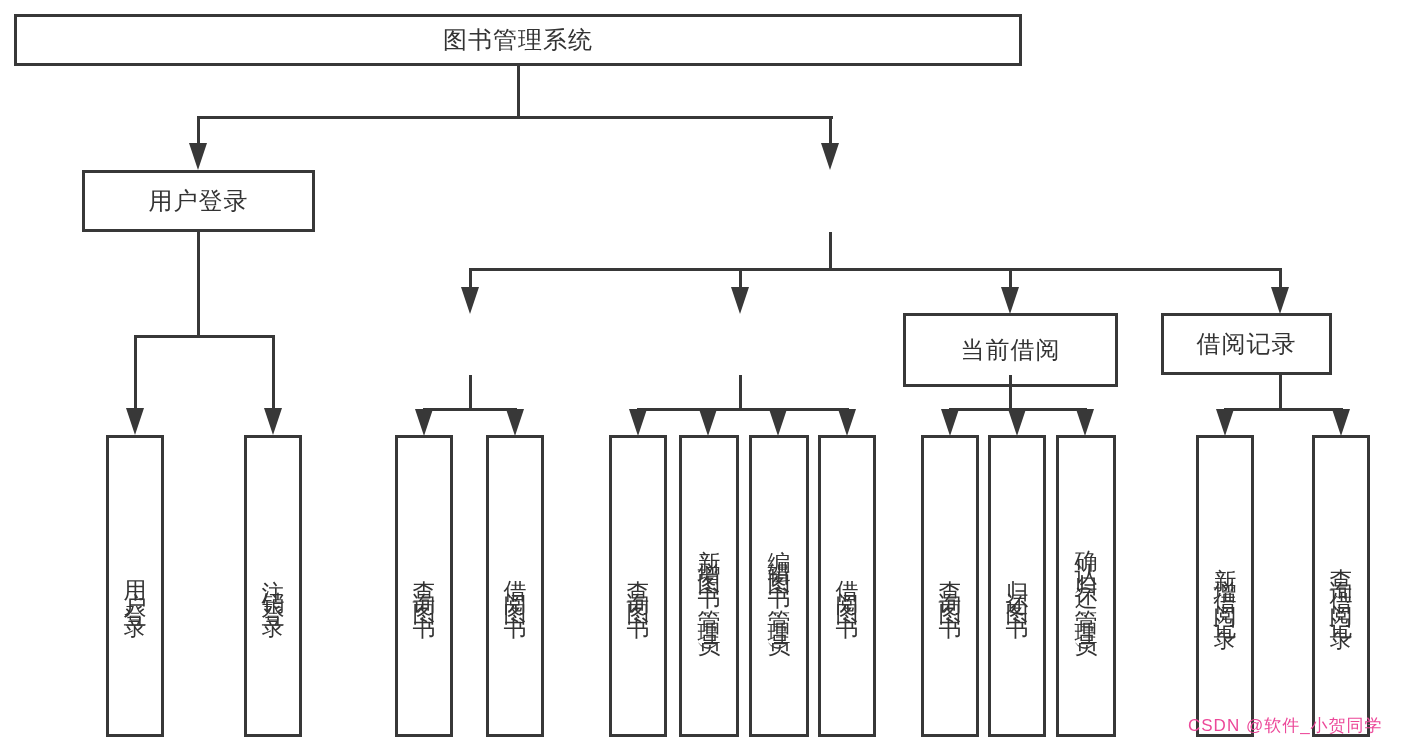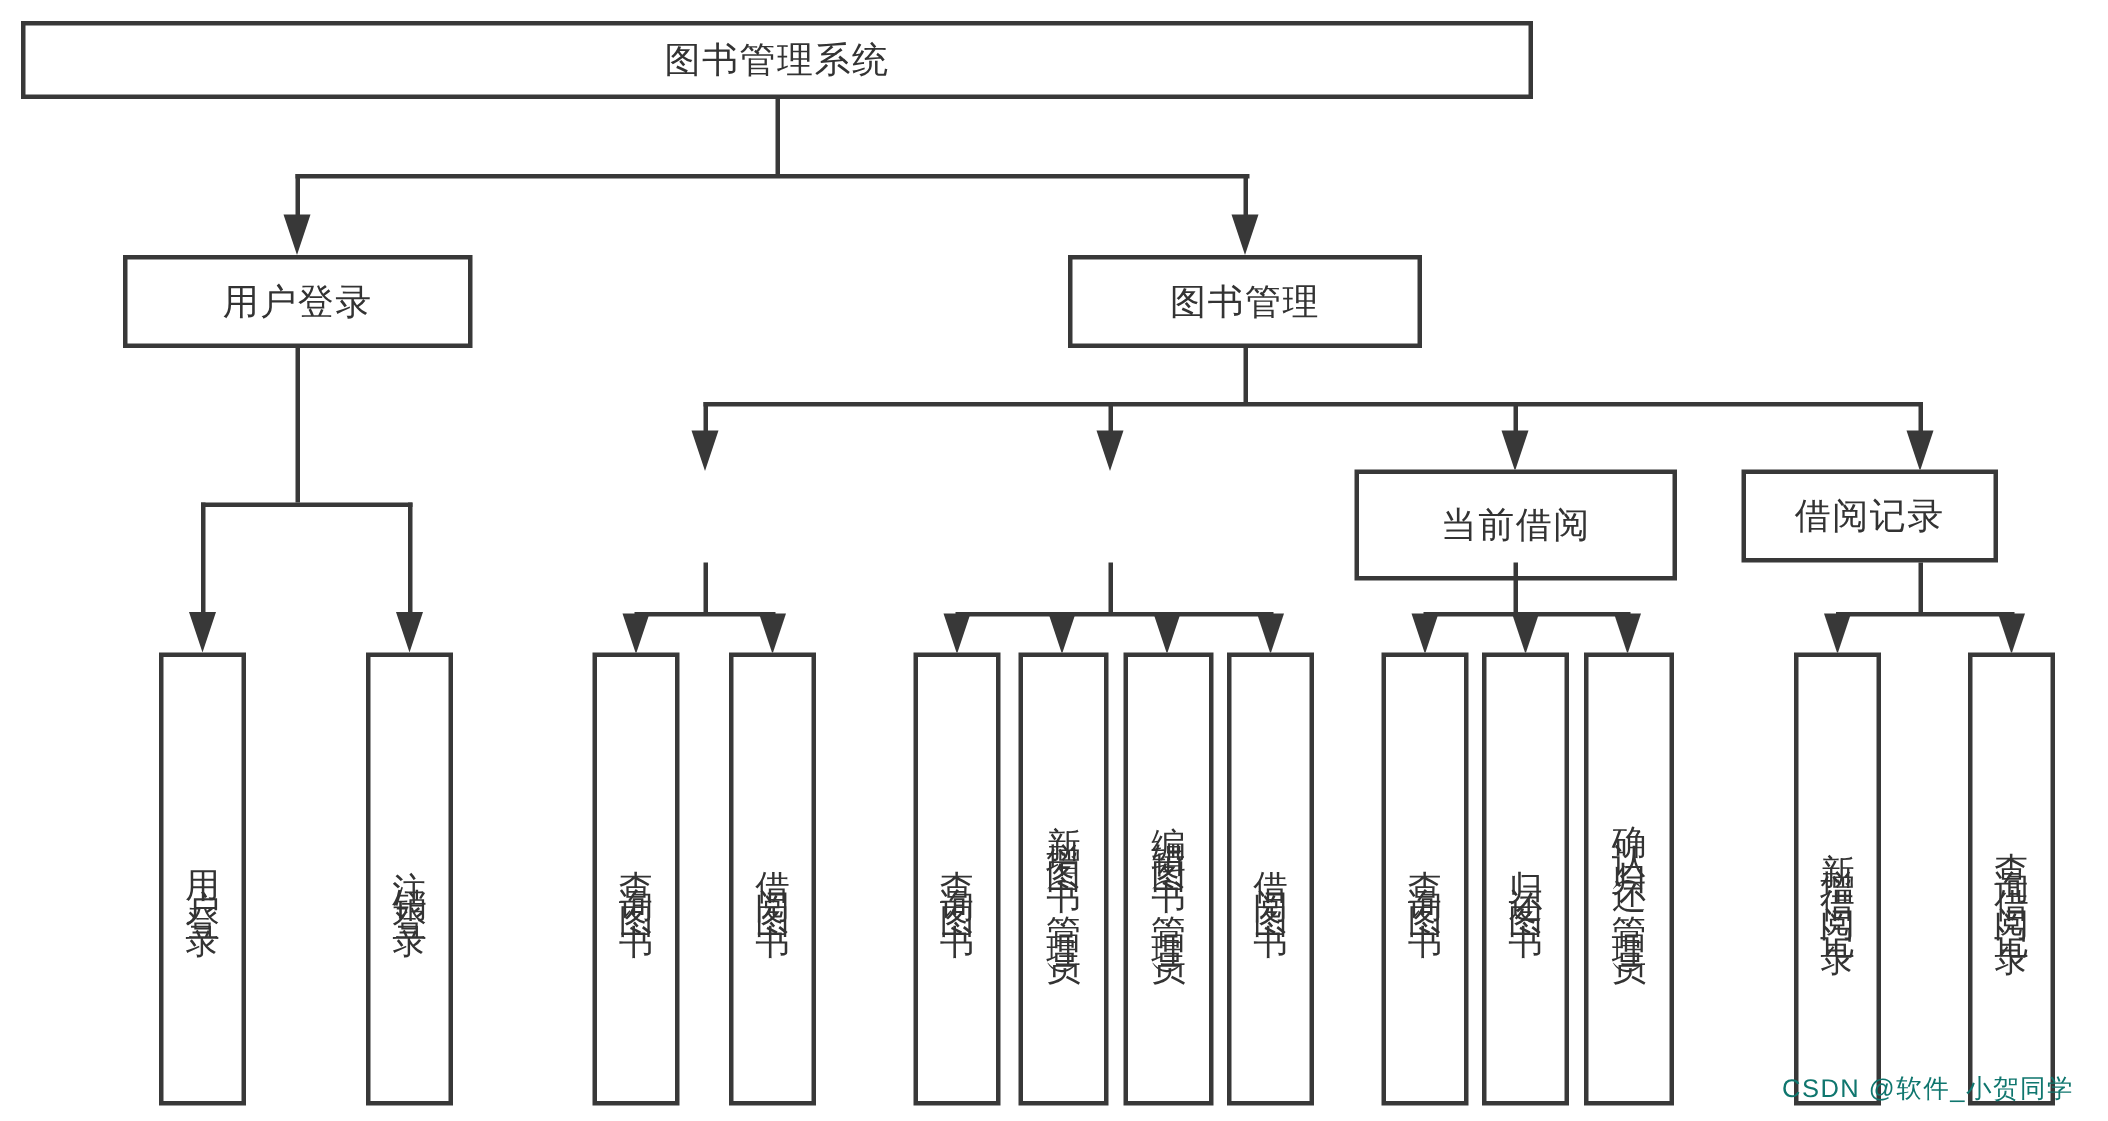--- a/index.html
+++ b/index.html
@@ -20,39 +20,38 @@
     line-height:1;white-space:nowrap;
   }
   .line{position:absolute;background:#383838;}
   .arrow{
     position:absolute;width:0;height:0;
     border-left:9px solid transparent;border-right:9px solid transparent;
     border-top:27px solid #383838;
   }
   .watermark{
     position:absolute;left:1188px;top:714px;
-    font-size:17px;color:#0f766e;letter-spacing:1px;white-space:nowrap;text-align:center;
+    font-size:17px;color:#ec4899;letter-spacing:1px;white-space:nowrap;text-align:center;
   }
 </style>
 </head>
 <body>
 
 <div id="stage">
 
   <div class="box hbox" style="left:14px;top:14px;width:1008px;height:52px">图书管理系统</div>
 
   <div class="line" style="left:517px;top:66px;width:3px;height:50px"></div>
   <div class="line" style="left:197px;top:116px;width:636px;height:3px"></div>
   <div class="line" style="left:197px;top:116px;width:3px;height:30px"></div>
   <div class="line" style="left:829px;top:116px;width:3px;height:30px"></div>
   <div class="arrow" style="left:189px;top:143px"></div>
   <div class="arrow" style="left:821px;top:143px"></div>
 
   <div class="box hbox" style="left:82px;top:170px;width:233px;height:62px">用户登录</div>
-  <div class="box hbox" style="left:712px;top:170px;width:236px;height:62px">图书管理</div>
 
   <div class="line" style="left:197px;top:232px;width:3px;height:103px"></div>
   <div class="line" style="left:134px;top:335px;width:141px;height:3px"></div>
   <div class="line" style="left:134px;top:335px;width:3px;height:76px"></div>
   <div class="line" style="left:272px;top:335px;width:3px;height:76px"></div>
   <div class="arrow" style="left:126px;top:408px"></div>
   <div class="arrow" style="left:264px;top:408px"></div>
 
   <div class="line" style="left:829px;top:232px;width:3px;height:36px"></div>
   <div class="line" style="left:469px;top:268px;width:813px;height:3px"></div>

